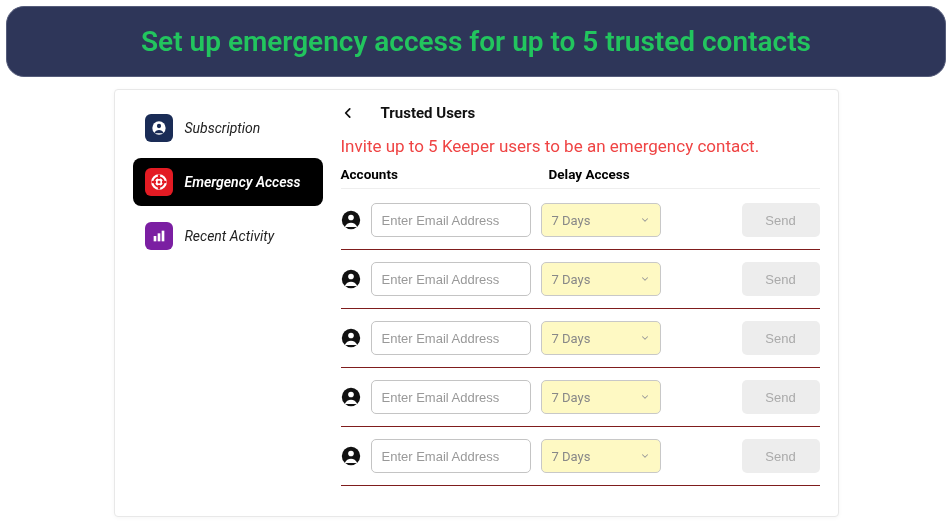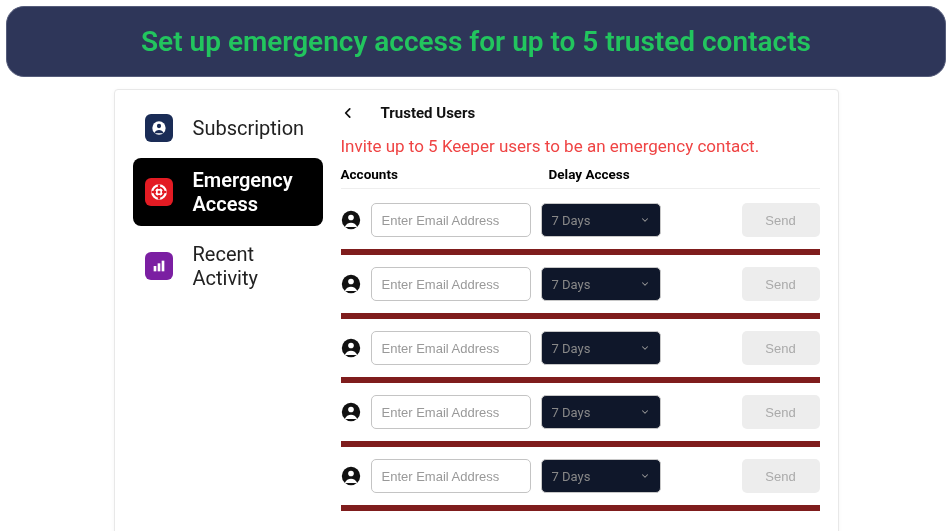--- a/index.html
+++ b/index.html
@@ -31,27 +31,28 @@
     display: flex;
     padding: 14px 18px 30px;
   }
   .sidebar {
     width: 200px;
     padding-right: 10px;
   }
   .nav-item {
     display: flex;
     align-items: center;
-    gap: 20px;
+    gap: 12px;
     padding: 10px 12px;
     border-radius: 8px;
     cursor: pointer;
-    font-size: 20px;
+    font-size: 14px;
     color: #222;
     margin-bottom: 6px;
+    font-style: italic;
   }
   .nav-item.active {
     background: #000000;
     color: #fff;
     font-weight: 600;
   }
   .nav-icon {
     width: 28px;
     height: 28px;
     border-radius: 6px;
@@ -102,41 +103,41 @@
   }
   .col-headers .col-delay {
     font-size: 13.5px;
     font-weight: 700;
   }
   .row {
     display: flex;
     align-items: center;
     gap: 10px;
     padding: 12px 0;
-    border-bottom: 6px solid #7f1d1d;
+    border-bottom: 1px solid #7f1d1d;
   }
   .user-icon {
     width: 20px;
     height: 20px;
     flex-shrink: 0;
   }
   .email-input {
     width: 160px;
     height: 34px;
     border: 1px solid #c4c4c4;
     border-radius: 5px;
     padding: 0 10px;
     font-size: 13px;
     color: #333;
   }
   .email-input::placeholder { color: #999; }
   .delay-select {
     width: 120px;
     height: 34px;
-    background: #0f172a;
+    background: #fef9c3;
     border: 1px solid #c8c8c8;
     border-radius: 5px;
     padding: 0 10px;
     font-size: 13px;
     color: #888;
     display: flex;
     align-items: center;
     justify-content: space-between;
     cursor: pointer;
   }

